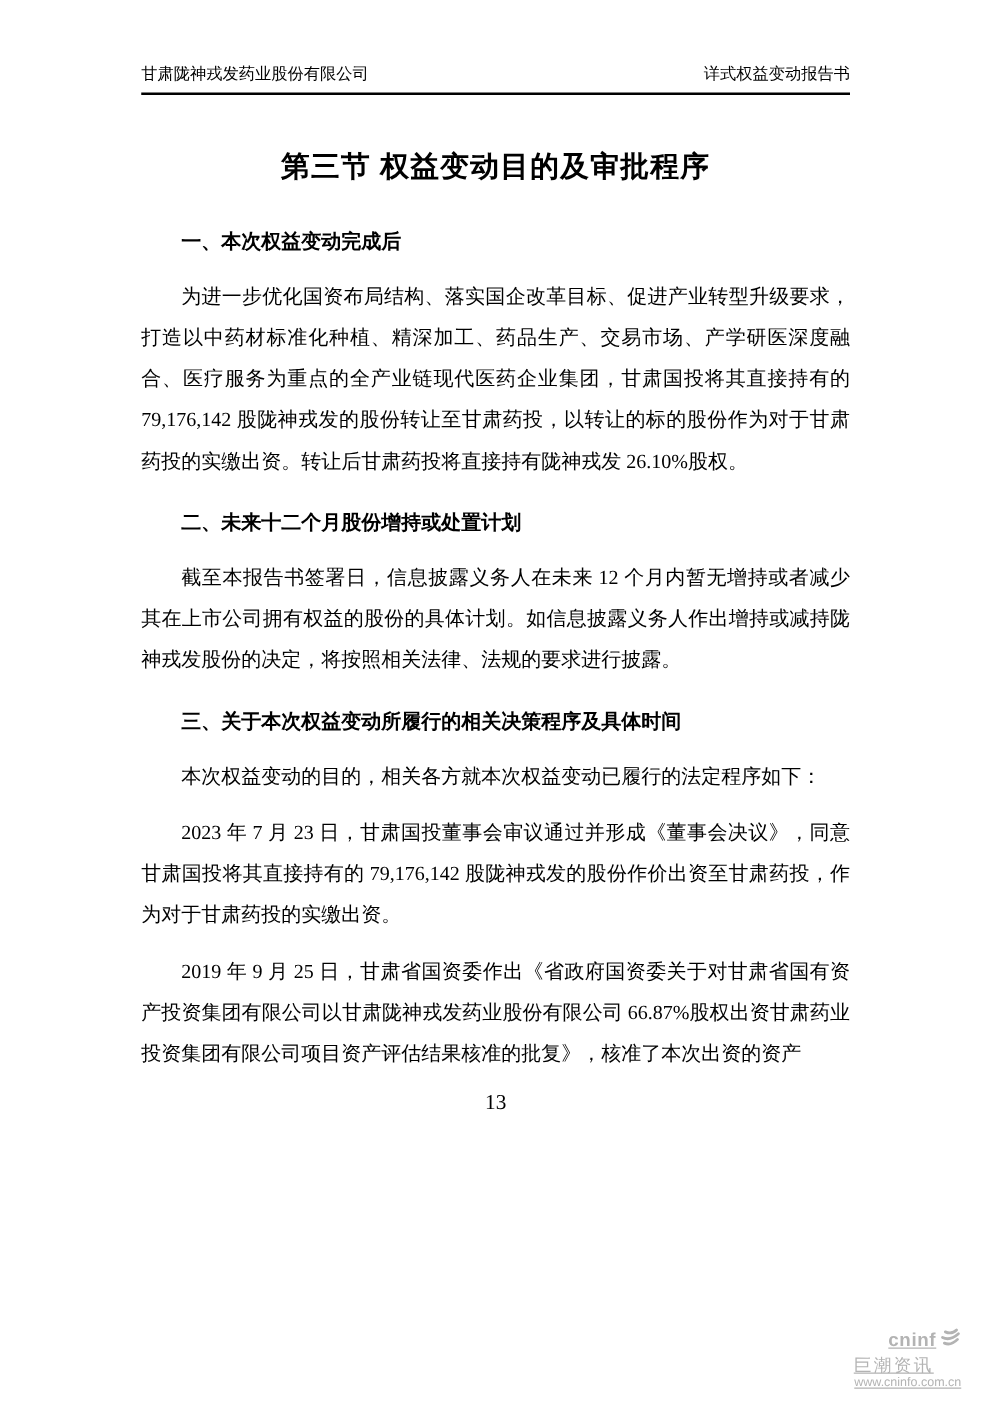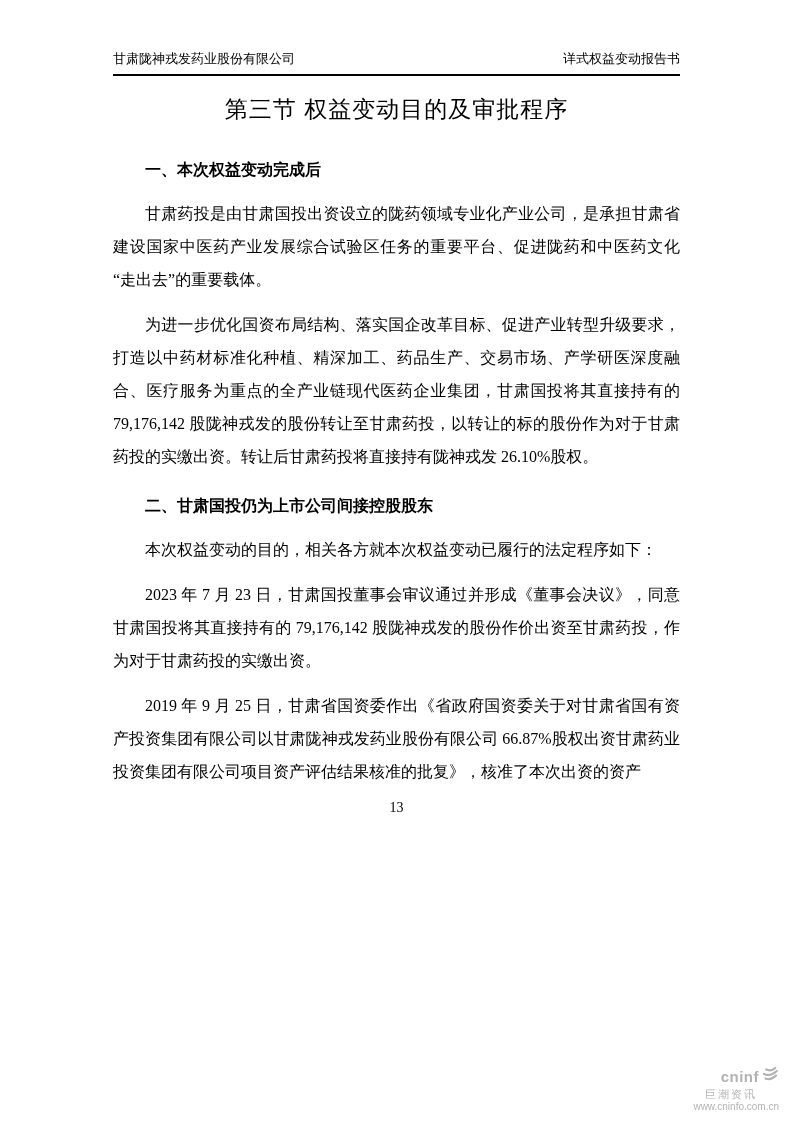--- a/index.html
+++ b/index.html
@@ -19,86 +19,88 @@
     display: flex;
     justify-content: space-between;
     align-items: flex-end;
     font-size: 13px;
     padding-bottom: 6px;
     border-bottom: 2px solid #000000;
   }
   .doc-title {
     text-align: center;
     font-family: "Liberation Sans", "DejaVu Sans", sans-serif;
-    font-weight: normal;
+    font-weight: bold;
     font-size: 23px;
     letter-spacing: 1px;
-    margin-top: 18px;
+    margin-top: 42px;
     margin-bottom: 34px;
   }
   .doc-body { text-align: justify; }
   .heading {
     font-family: "Liberation Sans", "DejaVu Sans", sans-serif;
     font-weight: bold;
     font-size: 16px;
     line-height: 22px;
     text-indent: 2em;
     margin: 22px 0 16px 0;
   }
   .para {
     font-size: 16px;
     line-height: 33px;
     text-indent: 2em;
     margin: 12px 0;
   }
   .page-number {
     text-align: center;
-    font-size: 14px;
+    font-size: 17px;
     margin-top: 6px;
   }
   .watermark {
     position: absolute;
-    right: 14px;
+    right: 24px;
     bottom: 10px;
     text-align: right;
     color: #b3b3b3;
     font-family: "Liberation Sans", "DejaVu Sans", sans-serif;
     line-height: 1.15;
+    text-decoration: underline;
   }
   .wm-top {
     display: flex;
     align-items: center;
     justify-content: flex-end;
     gap: 2px;
   }
   .wm-logo-text {
     font-weight: bold;
     font-size: 15px;
     letter-spacing: 0.5px;
   }
-  .wm-brand { font-size: 11px; letter-spacing: 2px; margin-right: 22px; }
+  .wm-brand { font-size: 14px; letter-spacing: 2px; margin-right: 22px; }
   .wm-url { font-size: 10px; }
 </style>
 </head>
 <body>
 
 <div class="page">
 
   <div class="doc-header">
     <span>甘肃陇神戎发药业股份有限公司</span>
     <span>详式权益变动报告书</span>
   </div>
 
   <div class="doc-title">第三节 权益变动目的及审批程序</div>
 
   <div class="doc-body">
       <div class="heading">一、本次权益变动完成后</div>
-      <div class="para">甘肃药投是由甘肃国投出资设立的陇药领域专业化产业公司，是承担甘肃省建设国家中医药产业发展综合试验区任务的重要平台、促进陇药和中医药文化“走出去”的重要载体。</div>
       <div class="para">为进一步优化国资布局结构、落实国企改革目标、促进产业转型升级要求，打造以中药材标准化种植、精深加工、药品生产、交易市场、产学研医深度融合、医疗服务为重点的全产业链现代医药企业集团，甘肃国投将其直接持有的 79,176,142 股陇神戎发的股份转让至甘肃药投，以转让的标的股份作为对于甘肃药投的实缴出资。转让后甘肃药投将直接持有陇神戎发 26.10%股权。</div>
-      <div class="heading">二、甘肃国投仍为上市公司间接控股股东</div>
+      <div class="heading">二、未来十二个月股份增持或处置计划</div>
+      <div class="para">截至本报告书签署日，信息披露义务人在未来 12 个月内暂无增持或者减少其在上市公司拥有权益的股份的具体计划。如信息披露义务人作出增持或减持陇神戎发股份的决定，将按照相关法律、法规的要求进行披露。</div>
+      <div class="heading">三、关于本次权益变动所履行的相关决策程序及具体时间</div>
       <div class="para">本次权益变动的目的，相关各方就本次权益变动已履行的法定程序如下：</div>
       <div class="para">2023 年 7 月 23 日，甘肃国投董事会审议通过并形成《董事会决议》，同意甘肃国投将其直接持有的 79,176,142 股陇神戎发的股份作价出资至甘肃药投，作为对于甘肃药投的实缴出资。</div>
       <div class="para">2019 年 9 月 25 日，甘肃省国资委作出《省政府国资委关于对甘肃省国有资产投资集团有限公司以甘肃陇神戎发药业股份有限公司 66.87%股权出资甘肃药业投资集团有限公司项目资产评估结果核准的批复》，核准了本次出资的资产</div>
     </div>
 
   <div class="page-number">13</div>
 
   <div class="watermark">
     <div class="wm-top">
       <span class="wm-logo-text">cninf</span>

